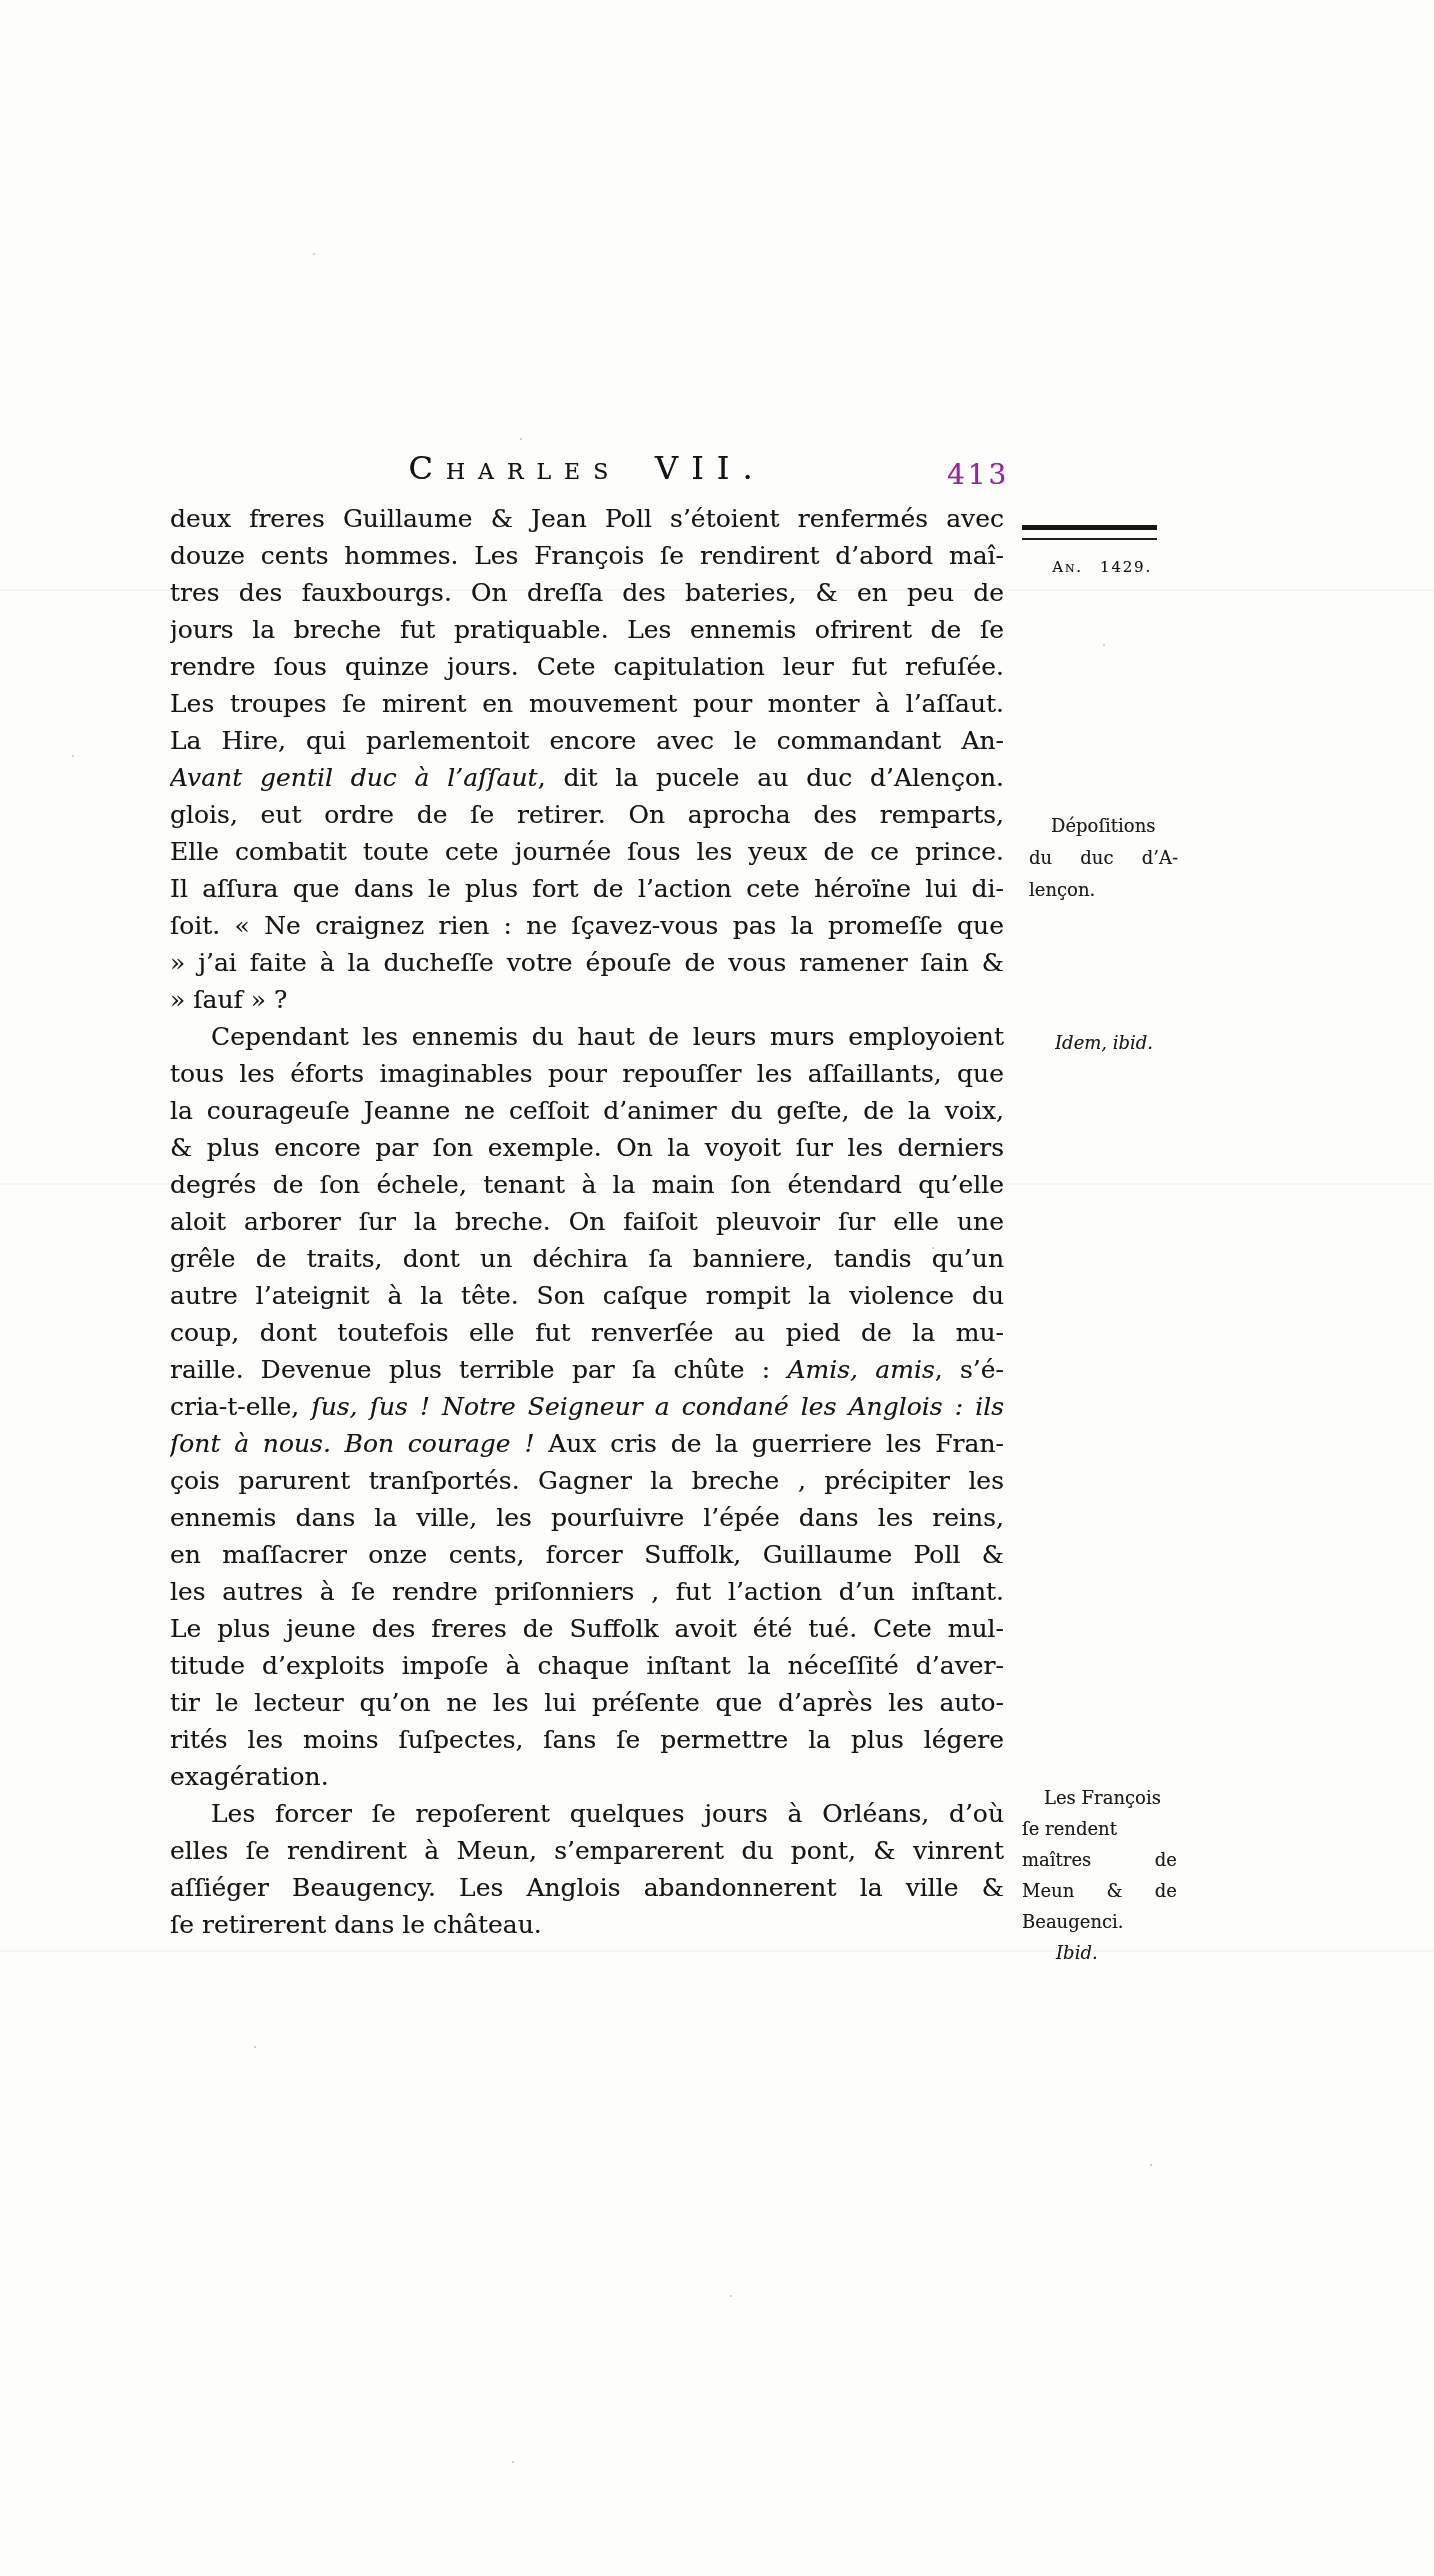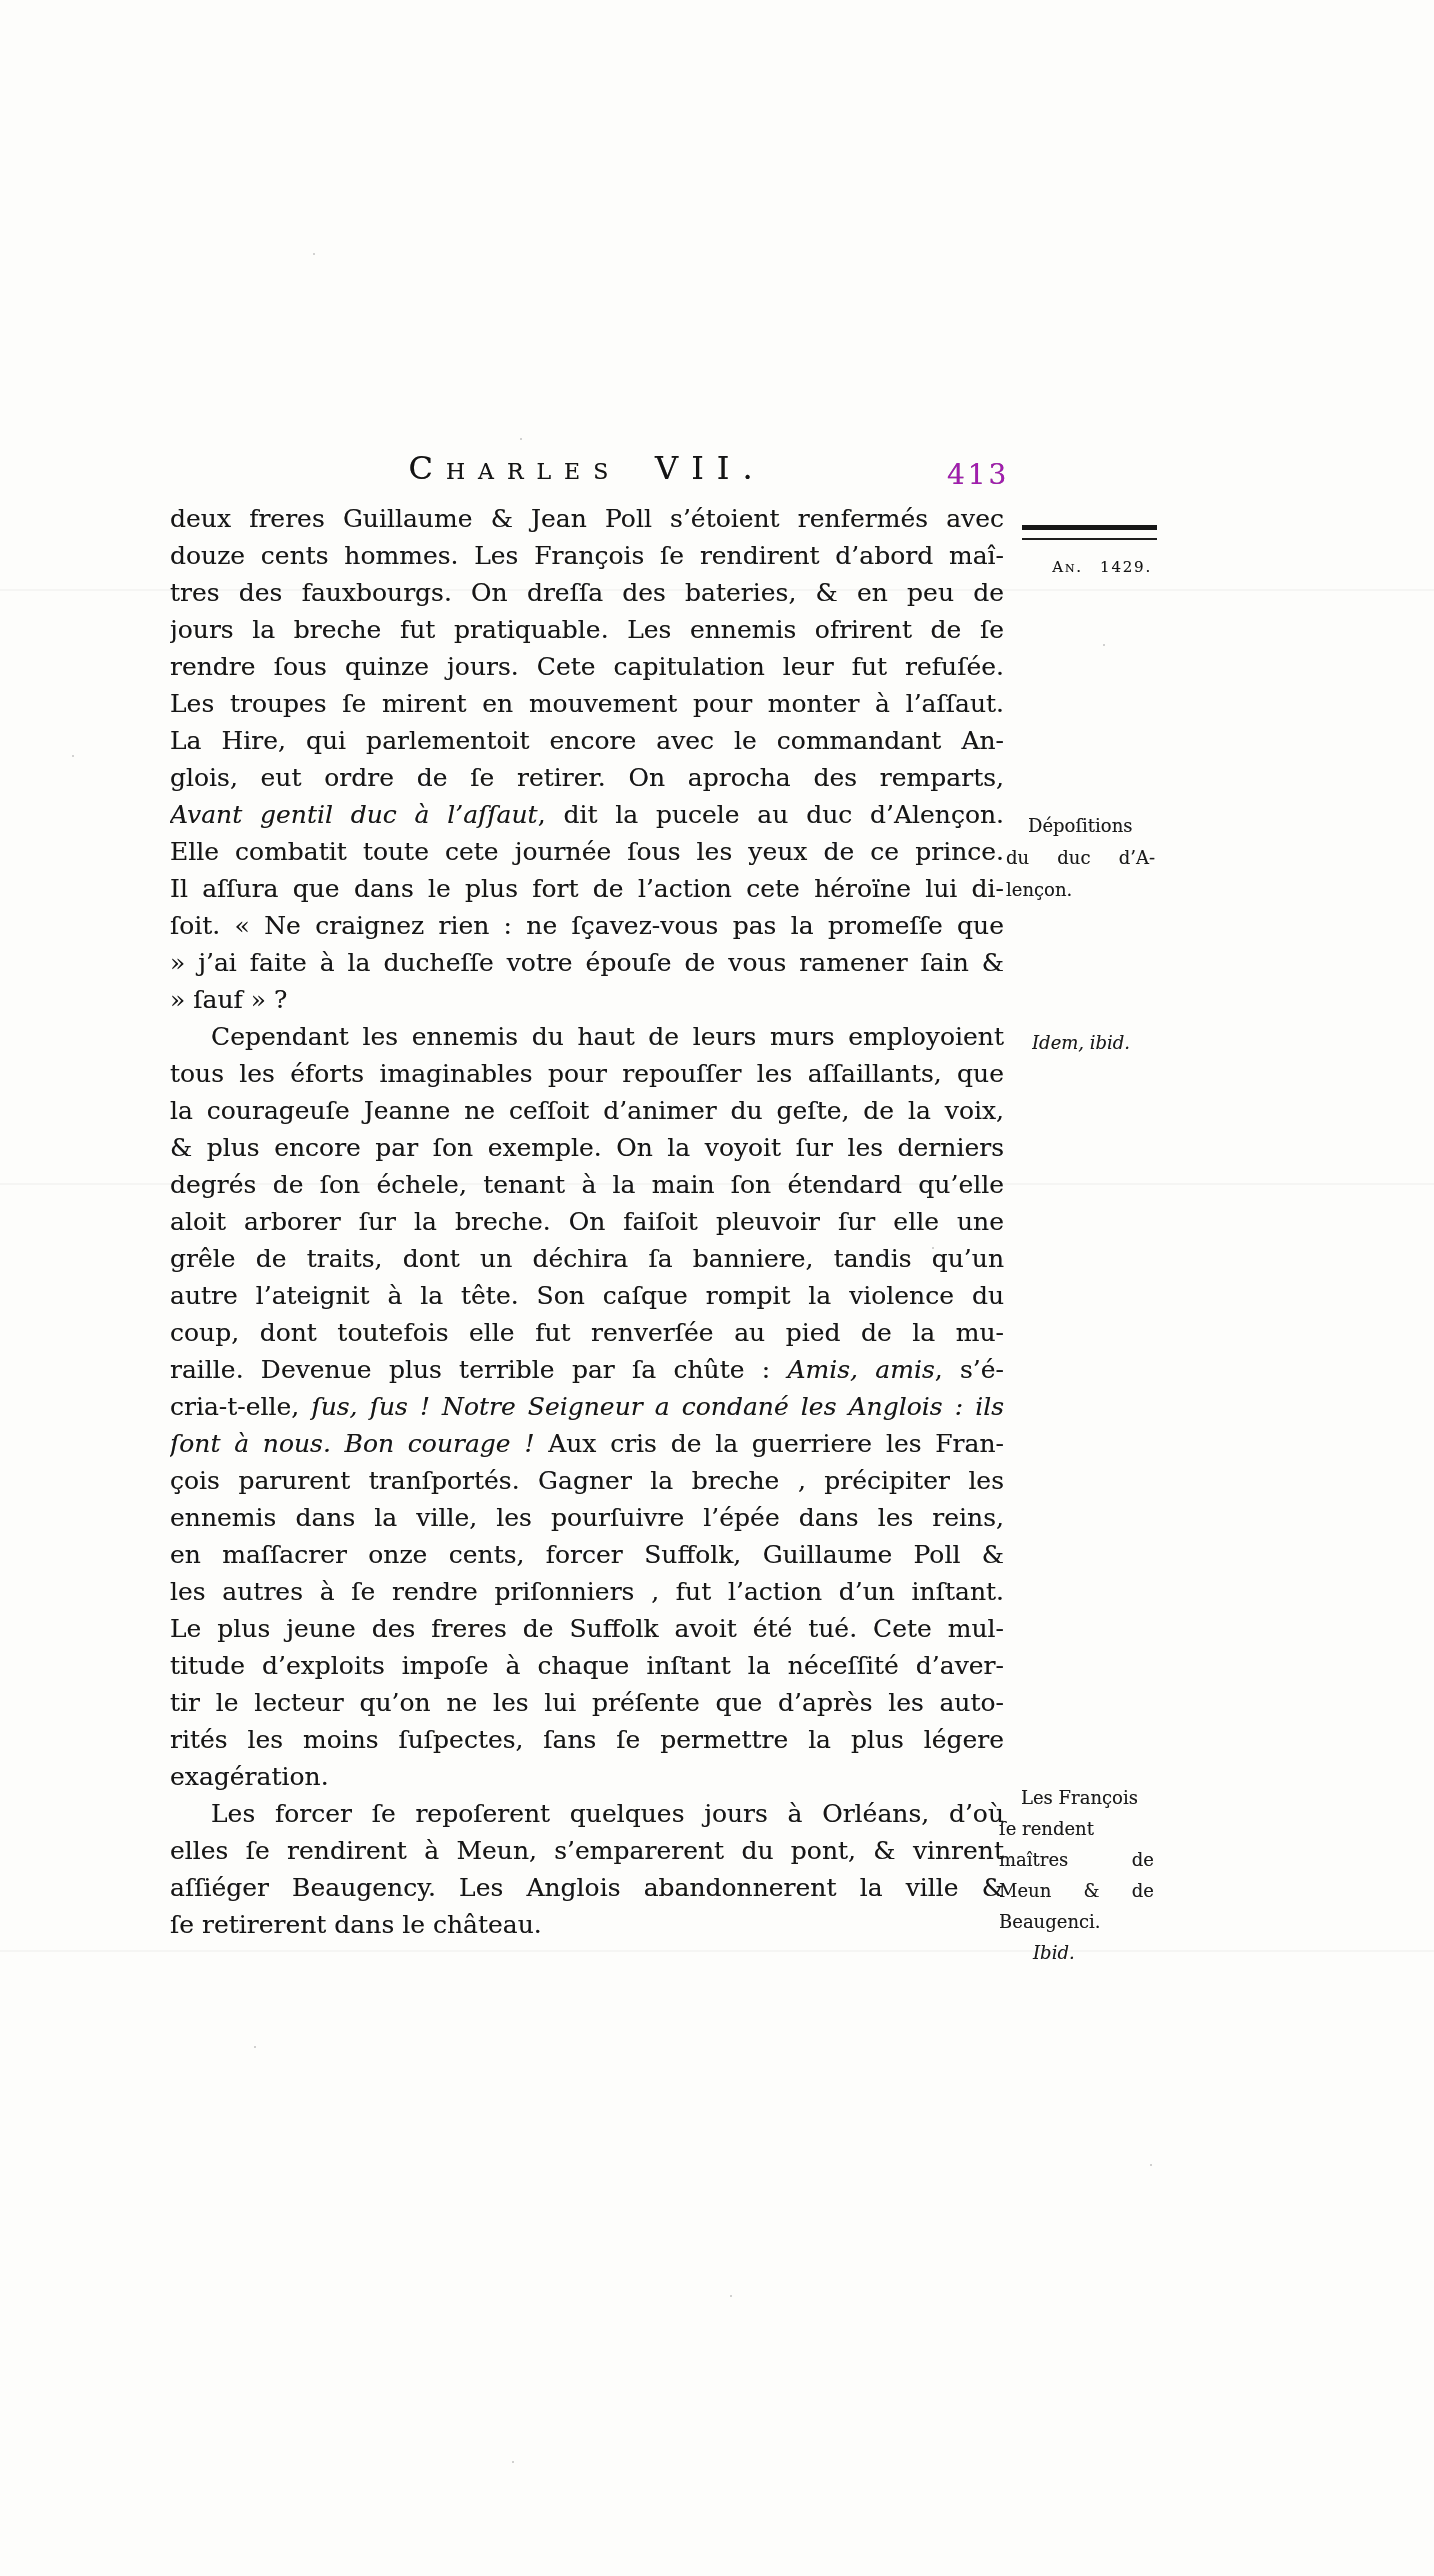--- a/index.html
+++ b/index.html
@@ -48,21 +48,21 @@
     height:37px;line-height:37px;
     overflow:hidden;
     text-align:justify;text-align-last:justify;
   }
   .ln.nj{text-align-last:left;}
   .ln.ind{text-indent:41px;}
   .it{font-style:italic;}
   
   .mnote{
     position:absolute;font-size:18px;line-height:32px;
-    color:#1a1a1a;text-shadow:0 0 0.5px rgba(0,0,0,.4);
+    color:#1a1a1a;text-shadow:0 0 0.5px rgba(0,0,0,.4);margin-left:23px;
   }
   .mnote .ln{height:32px;line-height:32px;text-align:left;text-align-last:left;}
   .mnote .ln.j{text-align:justify;text-align-last:justify;}
   .mnote .ln.ind{text-indent:22px;}
   .mnote .ln.ind2{text-indent:34px;}
   .note-a{left:1006px;top:810px;width:149px;}
   .note-i{left:1032px;top:1027px;width:141px;font-style:italic;}
   .note-m{left:999px;top:1782px;width:155px;}
   .note-m .ln{height:31px;line-height:31px;}
   
@@ -81,22 +81,22 @@
   <div class="yearnote">An. 1429.</div>
 
   <div class="bodytext" id="body-lines">
       <div class="ln"><span>deux freres Guillaume &amp; Jean Poll s’étoient renfermés avec</span></div>
       <div class="ln"><span>douze cents hommes. Les François ſe rendirent d’abord maî-</span></div>
       <div class="ln"><span>tres des fauxbourgs. On dreſſa des bateries, &amp; en peu de</span></div>
       <div class="ln"><span>jours la breche fut pratiquable. Les ennemis ofrirent de ſe</span></div>
       <div class="ln"><span>rendre ſous quinze jours. Cete capitulation leur fut refuſée.</span></div>
       <div class="ln"><span>Les troupes ſe mirent en mouvement pour monter à l’aſſaut.</span></div>
       <div class="ln"><span>La Hire, qui parlementoit encore avec le commandant An-</span></div>
+      <div class="ln"><span class="it">Avant gentil duc à l’aſſaut</span><span>, dit la pucele au duc d’Alençon.</span></div>
       <div class="ln"><span>glois, eut ordre de ſe retirer. On aprocha des remparts,</span></div>
-      <div class="ln"><span class="it">Avant gentil duc à l’aſſaut</span><span>, dit la pucele au duc d’Alençon.</span></div>
       <div class="ln"><span>Elle combatit toute cete journée ſous les yeux de ce prince.</span></div>
       <div class="ln"><span>Il aſſura que dans le plus fort de l’action cete héroïne lui di-</span></div>
       <div class="ln"><span>ſoit. « Ne craignez rien : ne ſçavez-vous pas la promeſſe que</span></div>
       <div class="ln"><span>» j’ai faite à la ducheſſe votre épouſe de vous ramener ſain &amp;</span></div>
       <div class="ln nj"><span>» ſauf » ?</span></div>
       <div class="ln ind"><span>Cependant les ennemis du haut de leurs murs employoient</span></div>
       <div class="ln"><span>tous les éforts imaginables pour repouſſer les aſſaillants, que</span></div>
       <div class="ln"><span>la courageuſe Jeanne ne ceſſoit d’animer du geſte, de la voix,</span></div>
       <div class="ln"><span>&amp; plus encore par ſon exemple. On la voyoit ſur les derniers</span></div>
       <div class="ln"><span>degrés de ſon échele, tenant à la main ſon étendard qu’elle</span></div>

